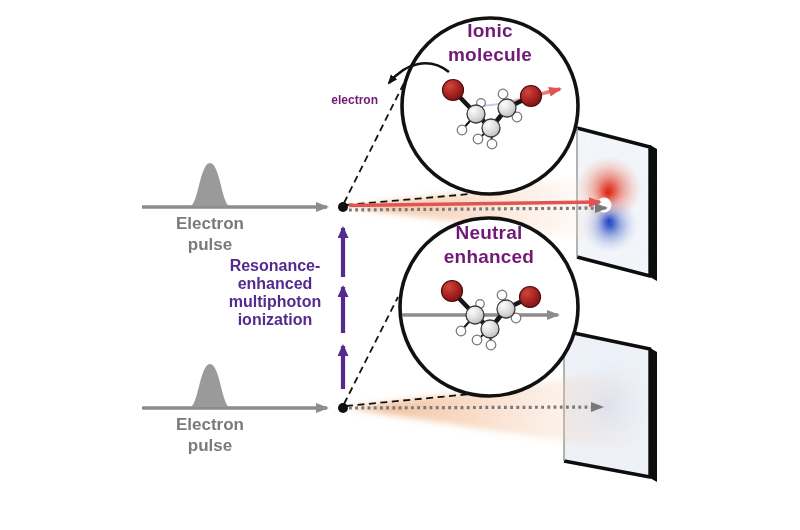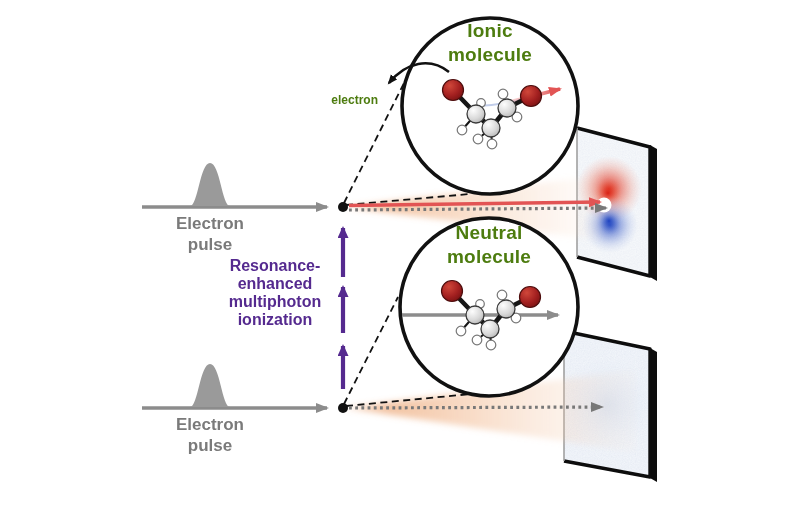--- a/index.html
+++ b/index.html
@@ -1,21 +1,21 @@
 <!DOCTYPE html>
 <html><head>
 <meta charset="utf-8">
 <style>
   html,body{margin:0;padding:0;background:#ffffff;}
   .stage{
     position:relative;width:800px;height:530px;background:#ffffff;overflow:hidden;
     font-family:"Liberation Sans","DejaVu Sans",sans-serif;
   }
   .stage svg{position:absolute;left:0;top:0;}
-  .label{position:absolute;white-space:pre-line;font-weight:bold;color:#4d7c0f;}
+  .label{position:absolute;white-space:pre-line;font-weight:bold;color:#701a75;}
   .label.center{text-align:center;}
   .inset-title{font-size:19px;line-height:1.25;letter-spacing:.2px;}
   .pulse-label{font-size:17px;line-height:1.25;color:#7a7a7a;}
   .rempi-label{font-size:16px;line-height:1.13;color:#552a8f;}
   .electron-label{font-size:12px;text-align:right;}
 </style>
 </head>
 <body>
 
 <div class="stage">
@@ -210,21 +210,21 @@
     <circle cx="489" cy="307" r="89" fill="#ffffff" stroke="#111" stroke-width="3.6"></circle>
     <line x1="402" y1="315" x2="558" y2="315" stroke="#8c8c8c" stroke-width="3.6" marker-end="url(#mGray)"></line>
     <use href="#mol" x="489" y="307"></use>
   </g>
 </svg>
 
 <div class="label center inset-title" style="left:415px;top:19px;width:150px;">Ionic
 molecule</div>
 
 <div class="label center inset-title" style="left:414px;top:221px;width:150px;">Neutral
-molecule</div>
+enhanced</div>
 
 <div class="label electron-label" style="left:306px;top:93px;width:72px;">electron</div>
 
 <div class="label center pulse-label" style="left:138px;top:213px;width:144px;">Electron
 pulse</div>
 
 <div class="label center pulse-label" style="left:138px;top:414px;width:144px;">Electron
 pulse</div>
 
 <div class="label center rempi-label" style="left:190px;top:257px;width:170px;">Resonance-

